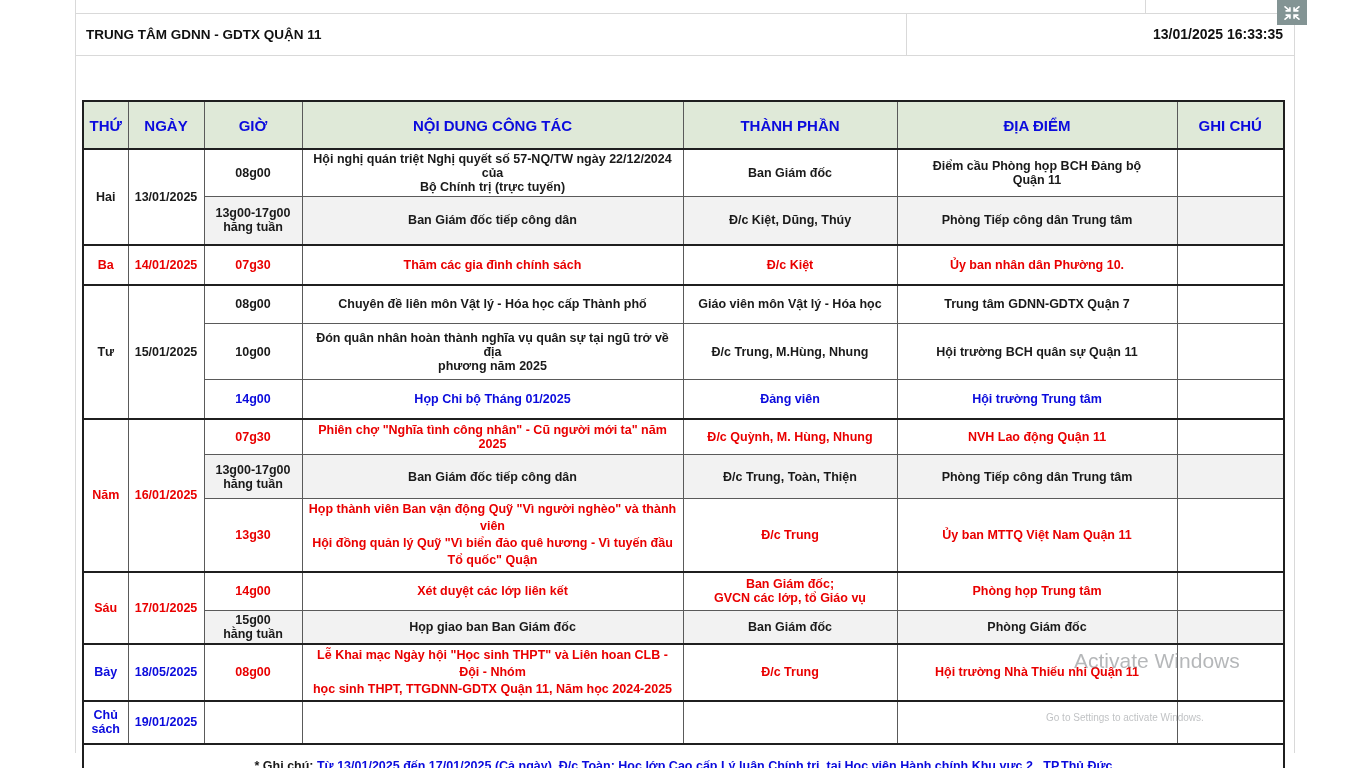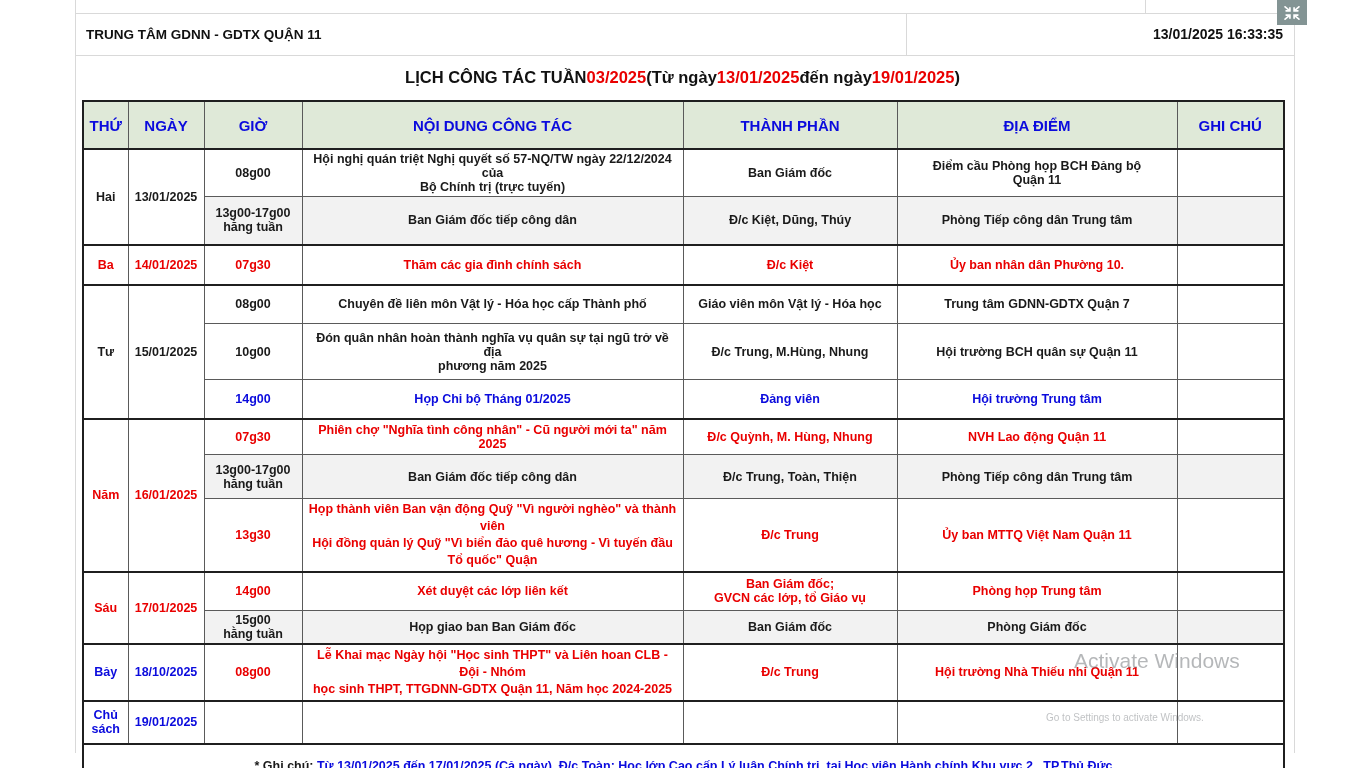--- a/index.html
+++ b/index.html
@@ -54,29 +54,20 @@
     <span style="display:flex;">
       <svg width="18" height="14" viewBox="0 0 26 20" fill="none" stroke="#ffffff" stroke-width="2.4" stroke-linecap="round">
         <path d="M3 1 L10 7 M10 2.5 L10 7 L4.5 7"></path>
         <path d="M23 1 L16 7 M16 2.5 L16 7 L21.5 7"></path>
         <path d="M3 19 L10 13 M10 17.5 L10 13 L4.5 13"></path>
         <path d="M23 19 L16 13 M16 17.5 L16 13 L21.5 13"></path>
       </svg>
     </span>
   </button>
 
-  <div class="title-bar">
-    <span>LỊCH CÔNG TÁC TUẦN </span>
-    <span class="red">03/2025</span>
-    <span> (Từ ngày </span>
-    <span class="red">13/01/2025</span>
-    <span> đến ngày </span>
-    <span class="red">19/01/2025</span>
-    <span>)</span>
-  </div>
 
   <table class="sched">
     <colgroup>
       <col style="width:45px">
         <col style="width:76px">
         <col style="width:98px">
       <col style="width:381px">
         <col style="width:214px">
         <col style="width:280px">
         <col style="width:107px">
@@ -183,21 +174,21 @@
         <tr style="height: 33px;">
           <td class="c-black shaded">15g00
 hằng tuần</td>
           <td class="c-black shaded">Họp giao ban Ban Giám đốc</td>
           <td class="c-black shaded">Ban Giám đốc</td>
           <td class="c-black shaded">Phòng Giám đốc</td>
           <td class="c-black shaded"></td>
         </tr>
         <tr class="group-start" style="height: 43px;">
           <td class="c-blue">Bảy</td>
-          <td class="c-blue">18/10/2025</td>
+          <td class="c-blue">18/05/2025</td>
           <td class="c-red">08g00</td>
           <td class="c-red small-text">Lễ Khai mạc Ngày hội "Học sinh THPT" và Liên hoan CLB - Đội - Nhóm
 học sinh THPT, TTGDNN-GDTX Quận 11, Năm học 2024-2025</td>
           <td class="c-red">Đ/c Trung</td>
           <td class="c-red">Hội trường Nhà Thiếu nhi Quận 11</td>
           <td class="c-red"></td>
         </tr>
         <tr class="group-start" style="height: 43px;">
           <td class="c-blue">Chủ sách</td>
           <td class="c-blue">19/01/2025</td>

